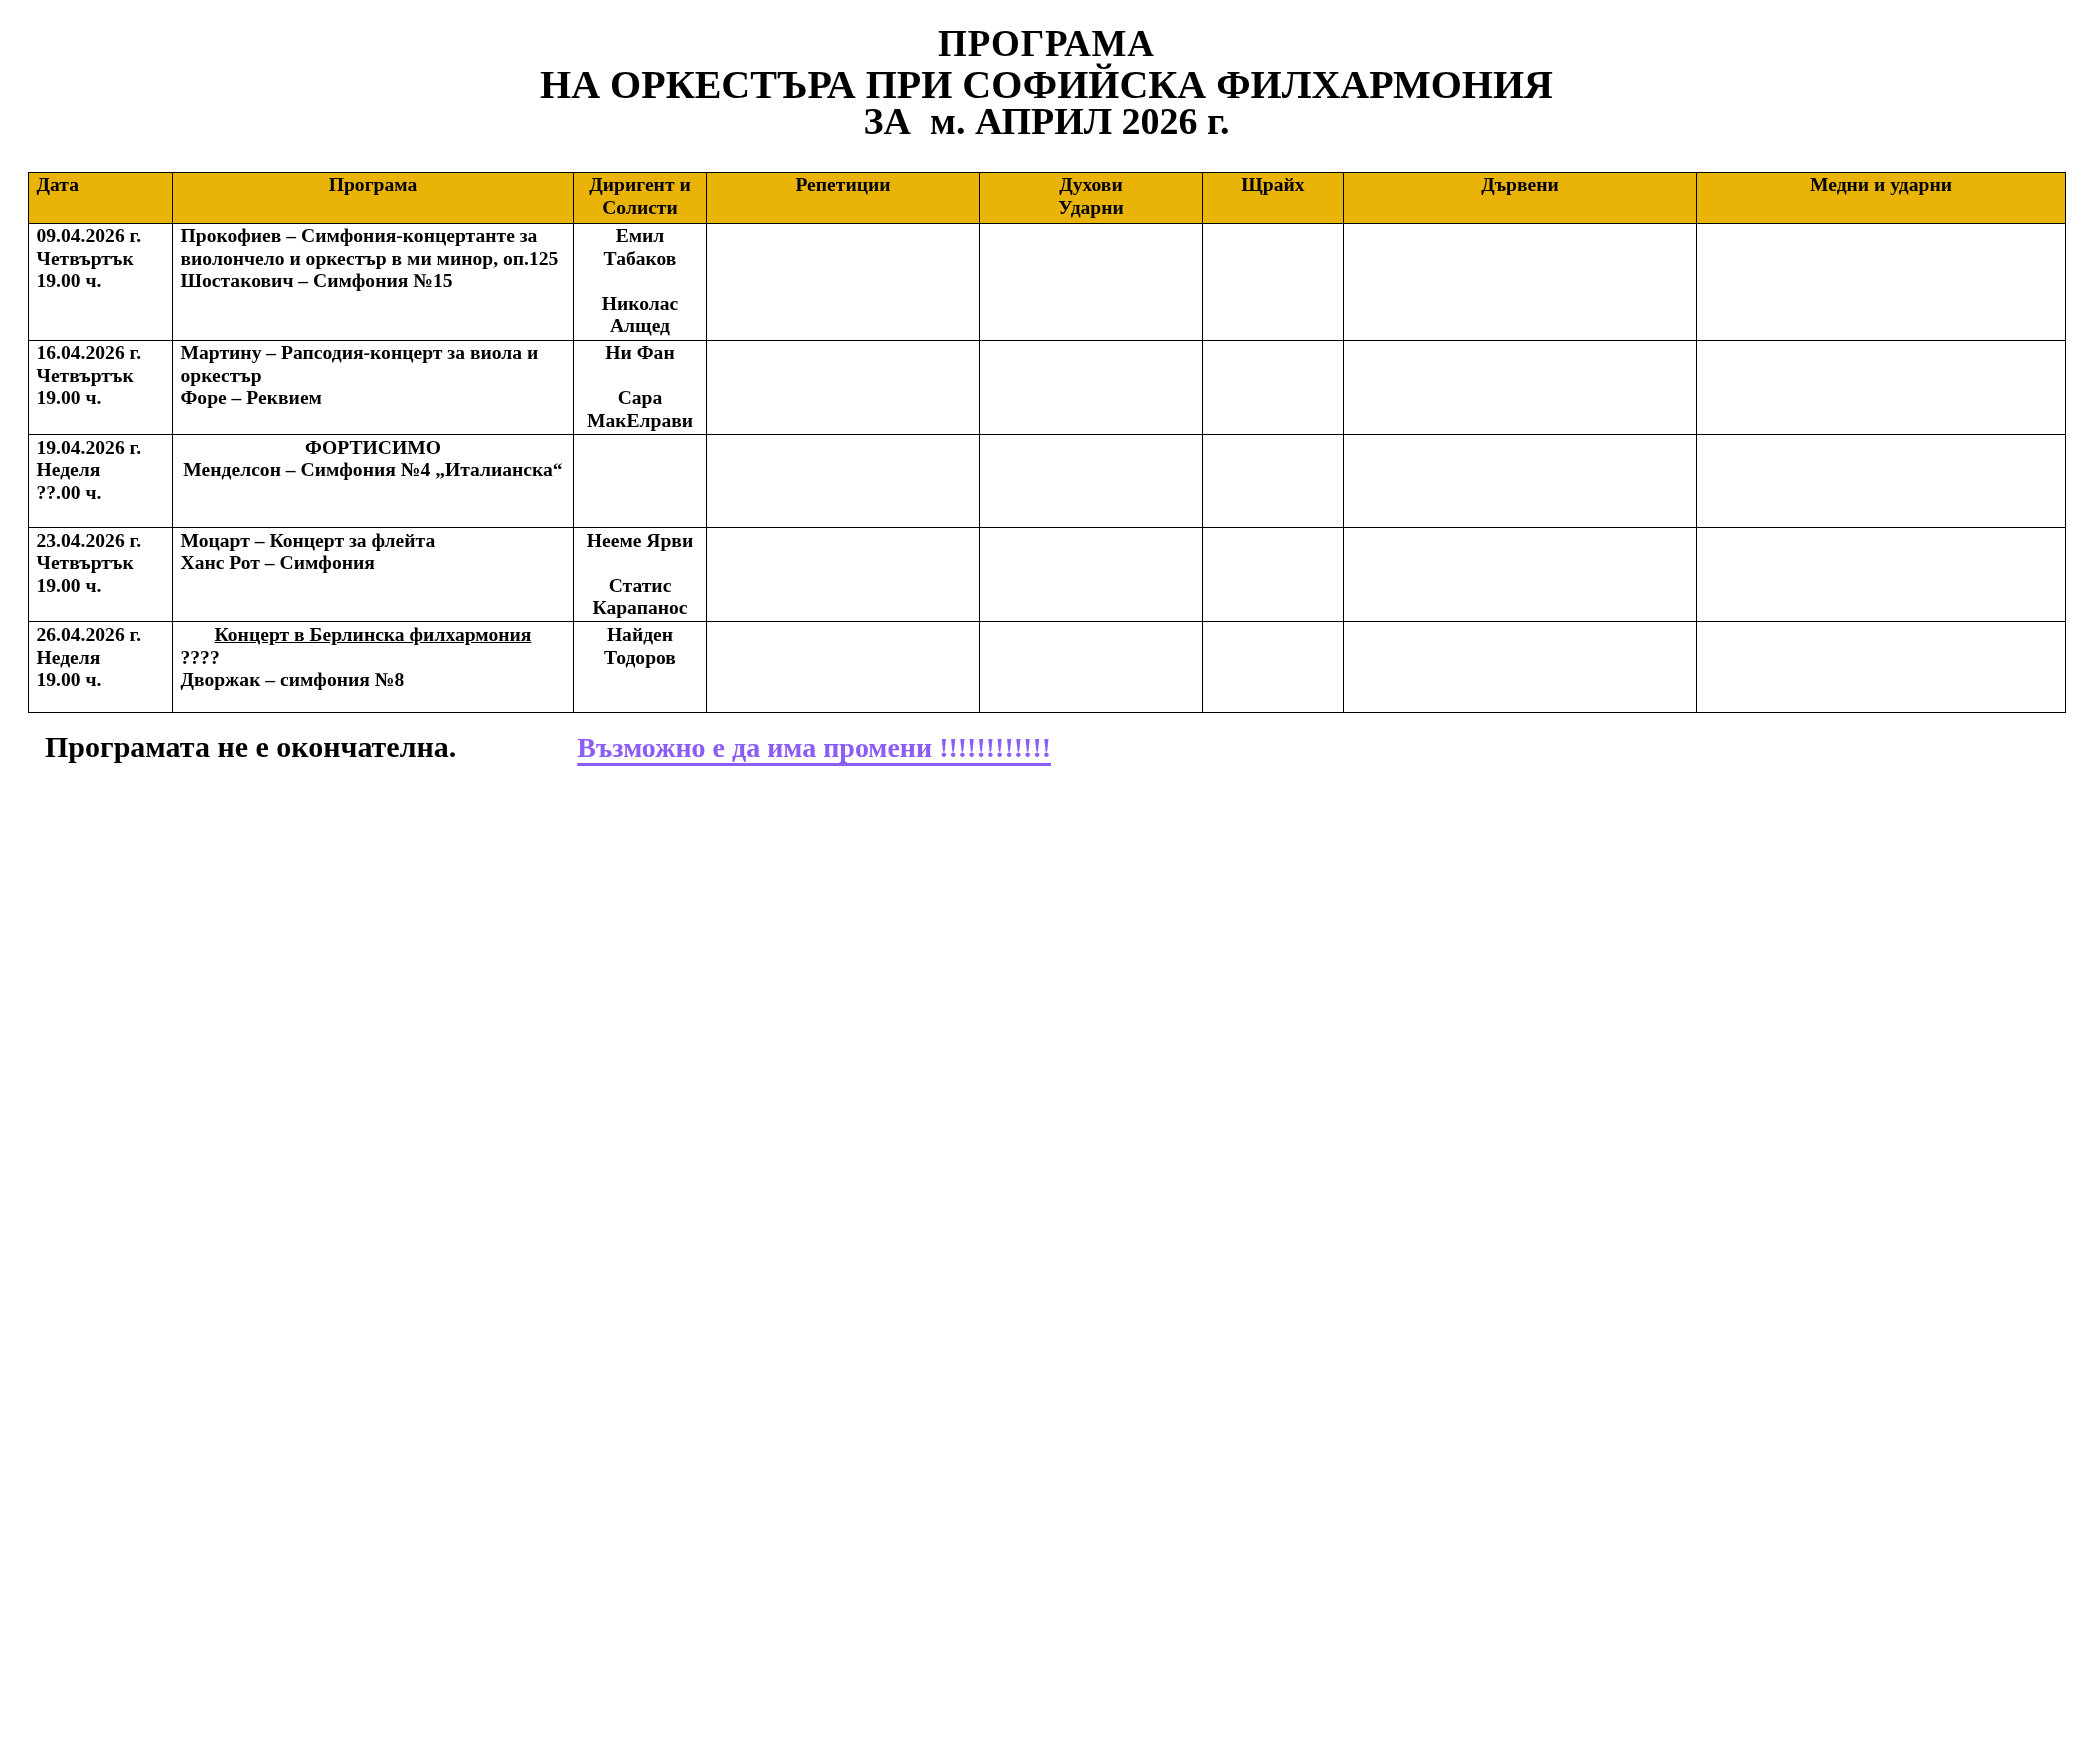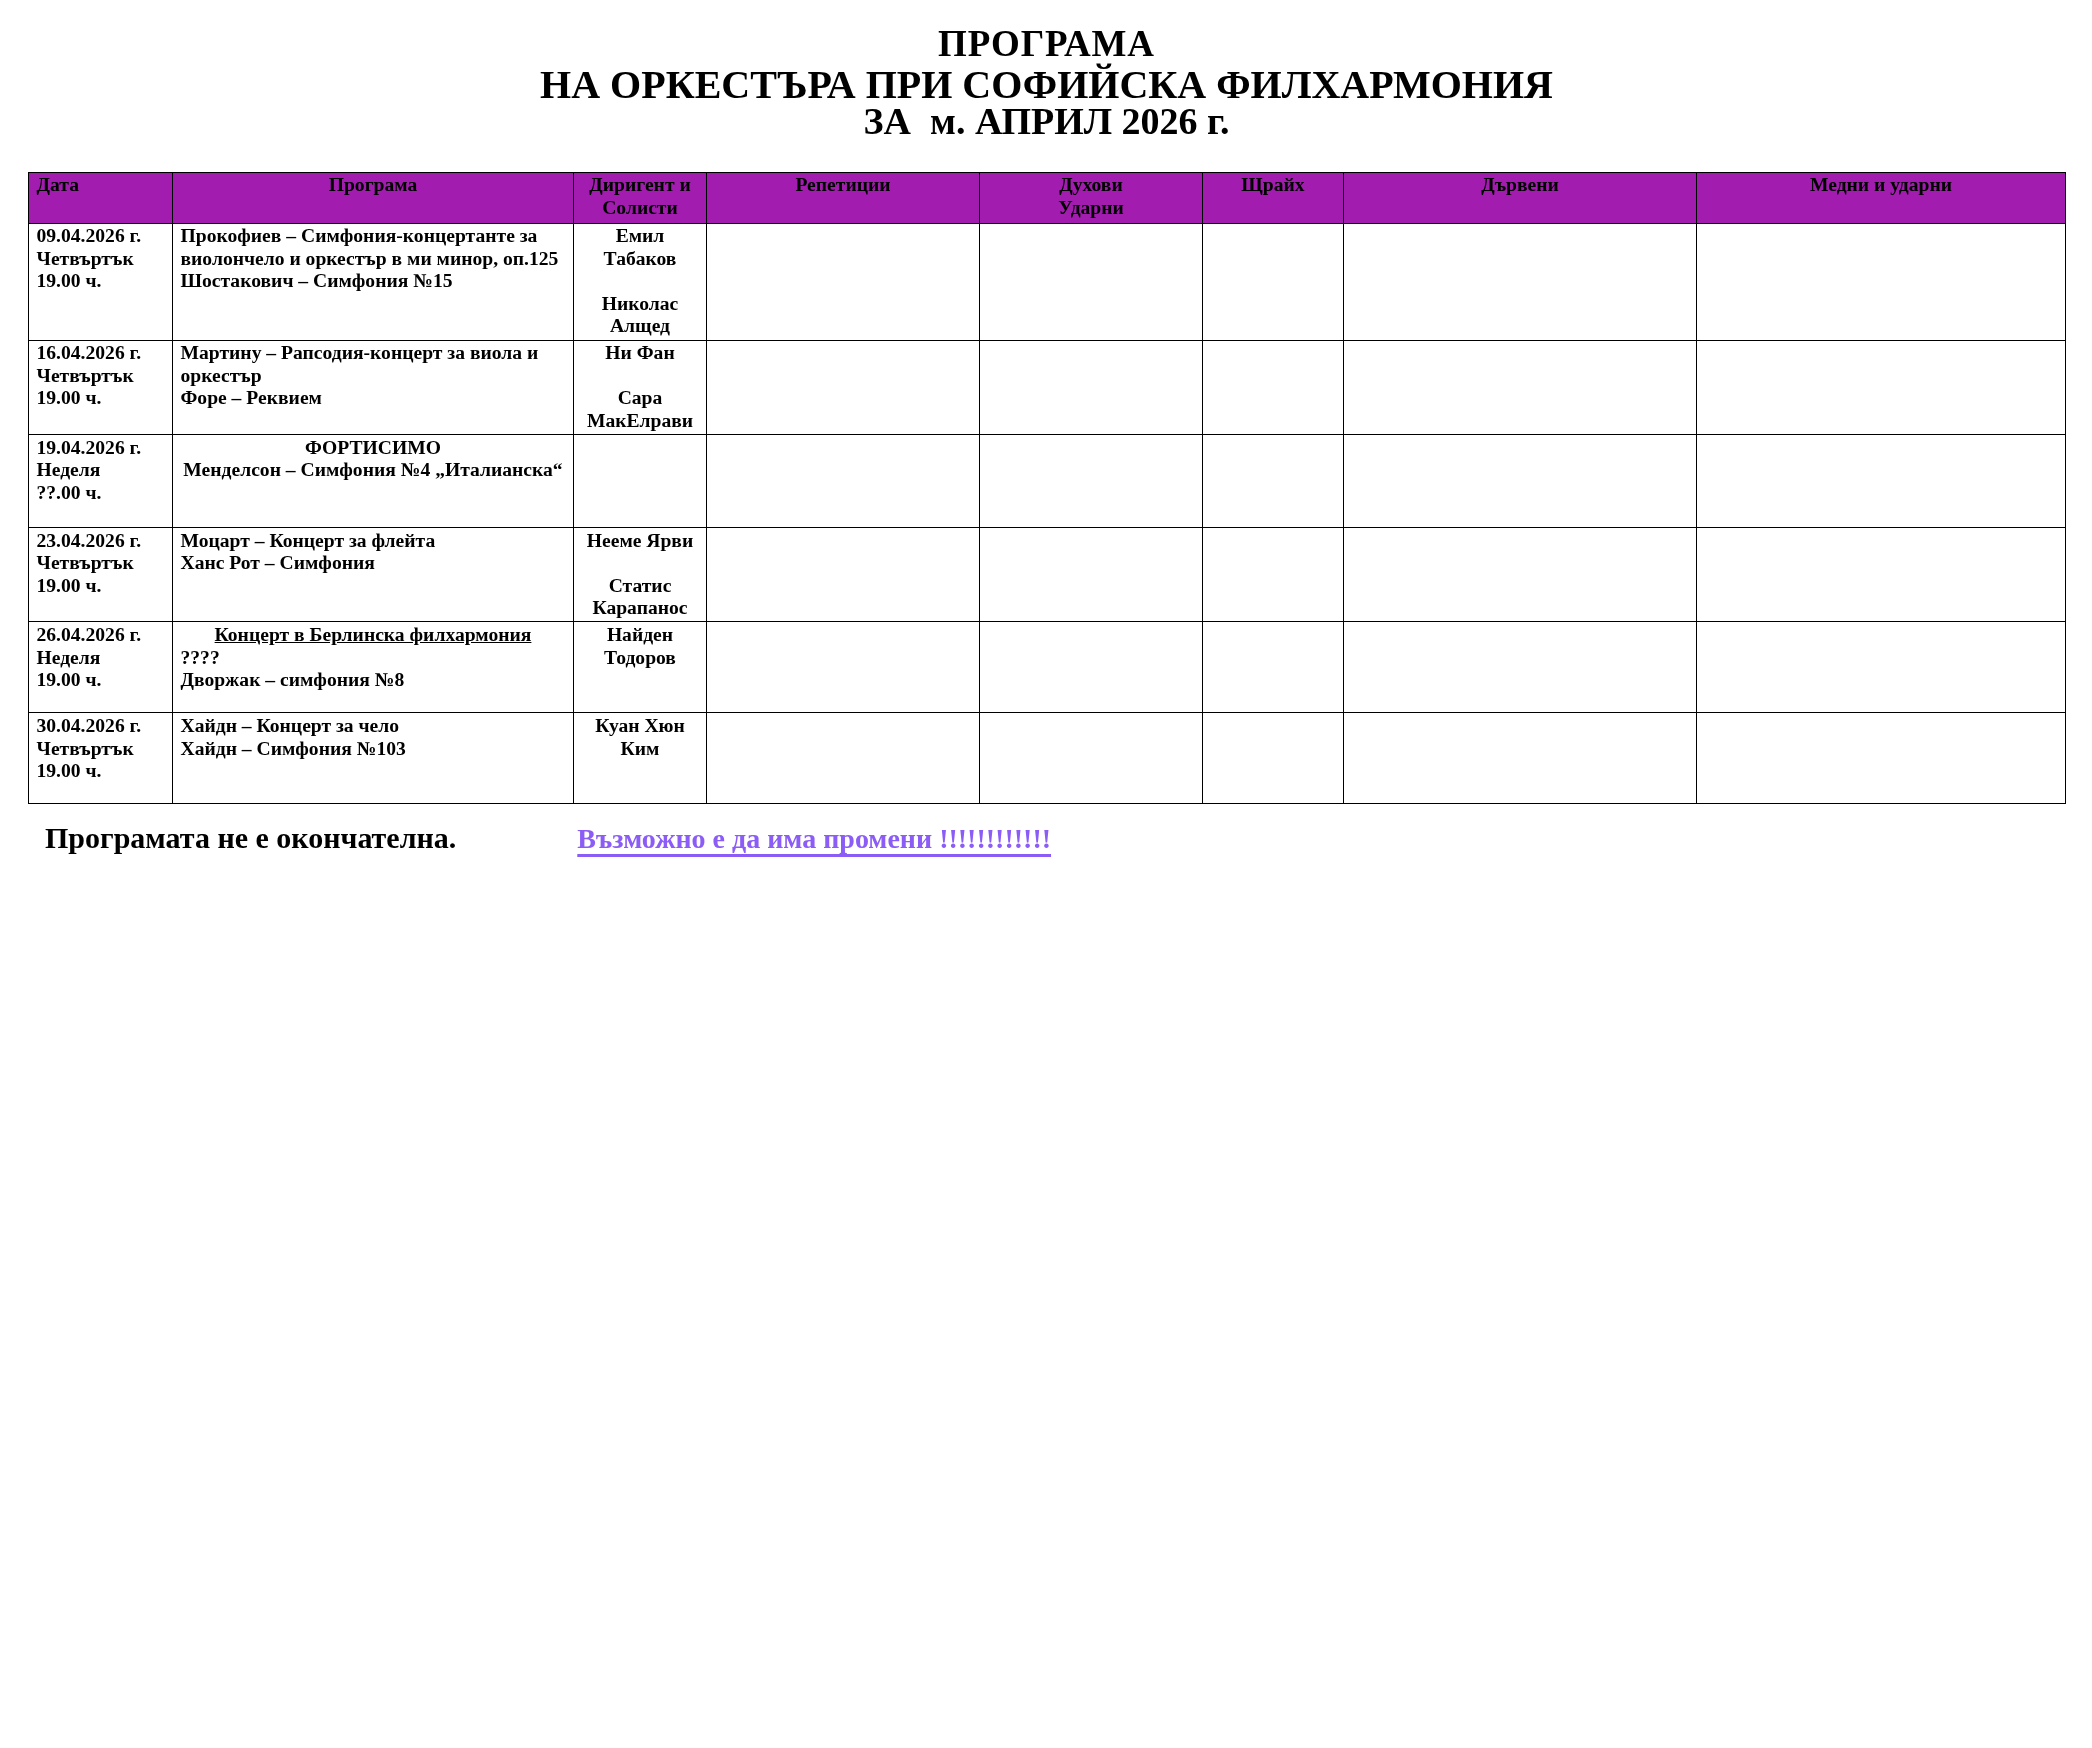--- a/index.html
+++ b/index.html
@@ -27,21 +27,21 @@
     font-size: 19.6px;
     line-height: 22.4px;
   }
   .schedule th, .schedule td {
     border: 1.9px solid #000000;
     vertical-align: top;
     padding: 1.9px 7.5px;
     overflow: hidden;
   }
   .schedule th {
-    background: #a21caf;
+    background: #eab308;
     text-align: center;
     white-space: pre-line;
     height: 51px;
     font-size: 19.6px;
   }
   .schedule th.left { text-align: left; }
 
   tr.h125 td { height: 117px; }
   tr.h100 td { height: 93px; }
   tr.h98  td { height: 91px; }
@@ -187,35 +187,20 @@
           <div class="pl">Дворжак – симфония №8</div>
         </td>
         <td class="cond">Найден Тодоров</td>
         <td></td>
         <td></td>
         <td></td>
         <td></td>
         <td></td>
       </tr>
 
-      <tr class="h98">
-        <td class="date">30.04.2026 г.
-Четвъртък
-19.00 ч.</td>
-        <td class="prog">
-          <div class="pl">Хайдн – Концерт за чело</div>
-          <div class="pl">Хайдн – Симфония №103</div>
-        </td>
-        <td class="cond">Куан Хюн Ким</td>
-        <td></td>
-        <td></td>
-        <td></td>
-        <td></td>
-        <td></td>
-      </tr>
 
     </tbody>
   </table>
 
   <div class="footer">
     <span>Програмата не е окончателна.</span><span class="warn">Възможно е да има промени !!!!!!!!!!!!</span>
   </div>
 
 </div>
 

